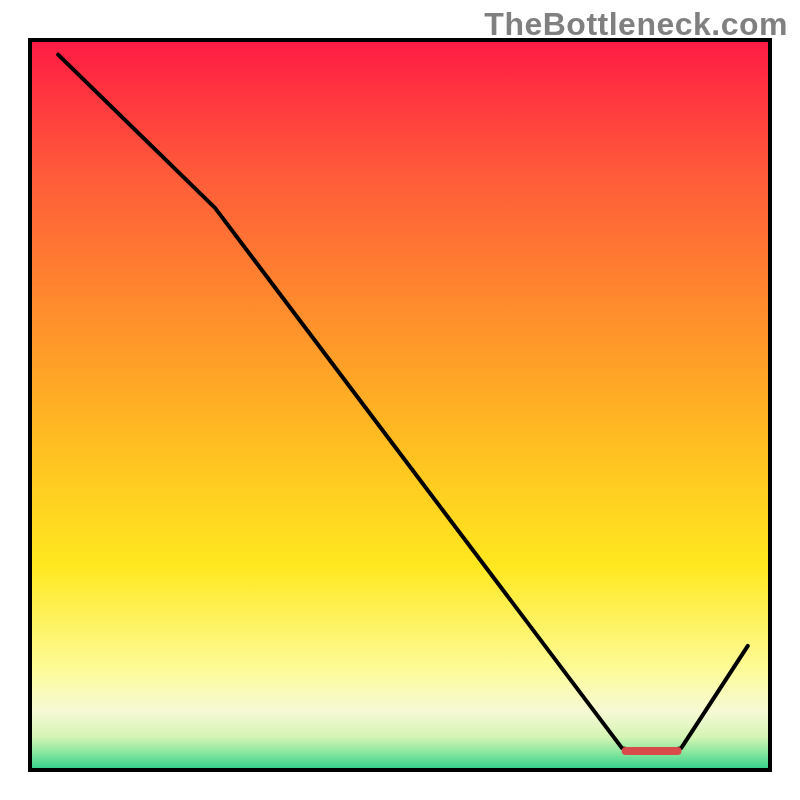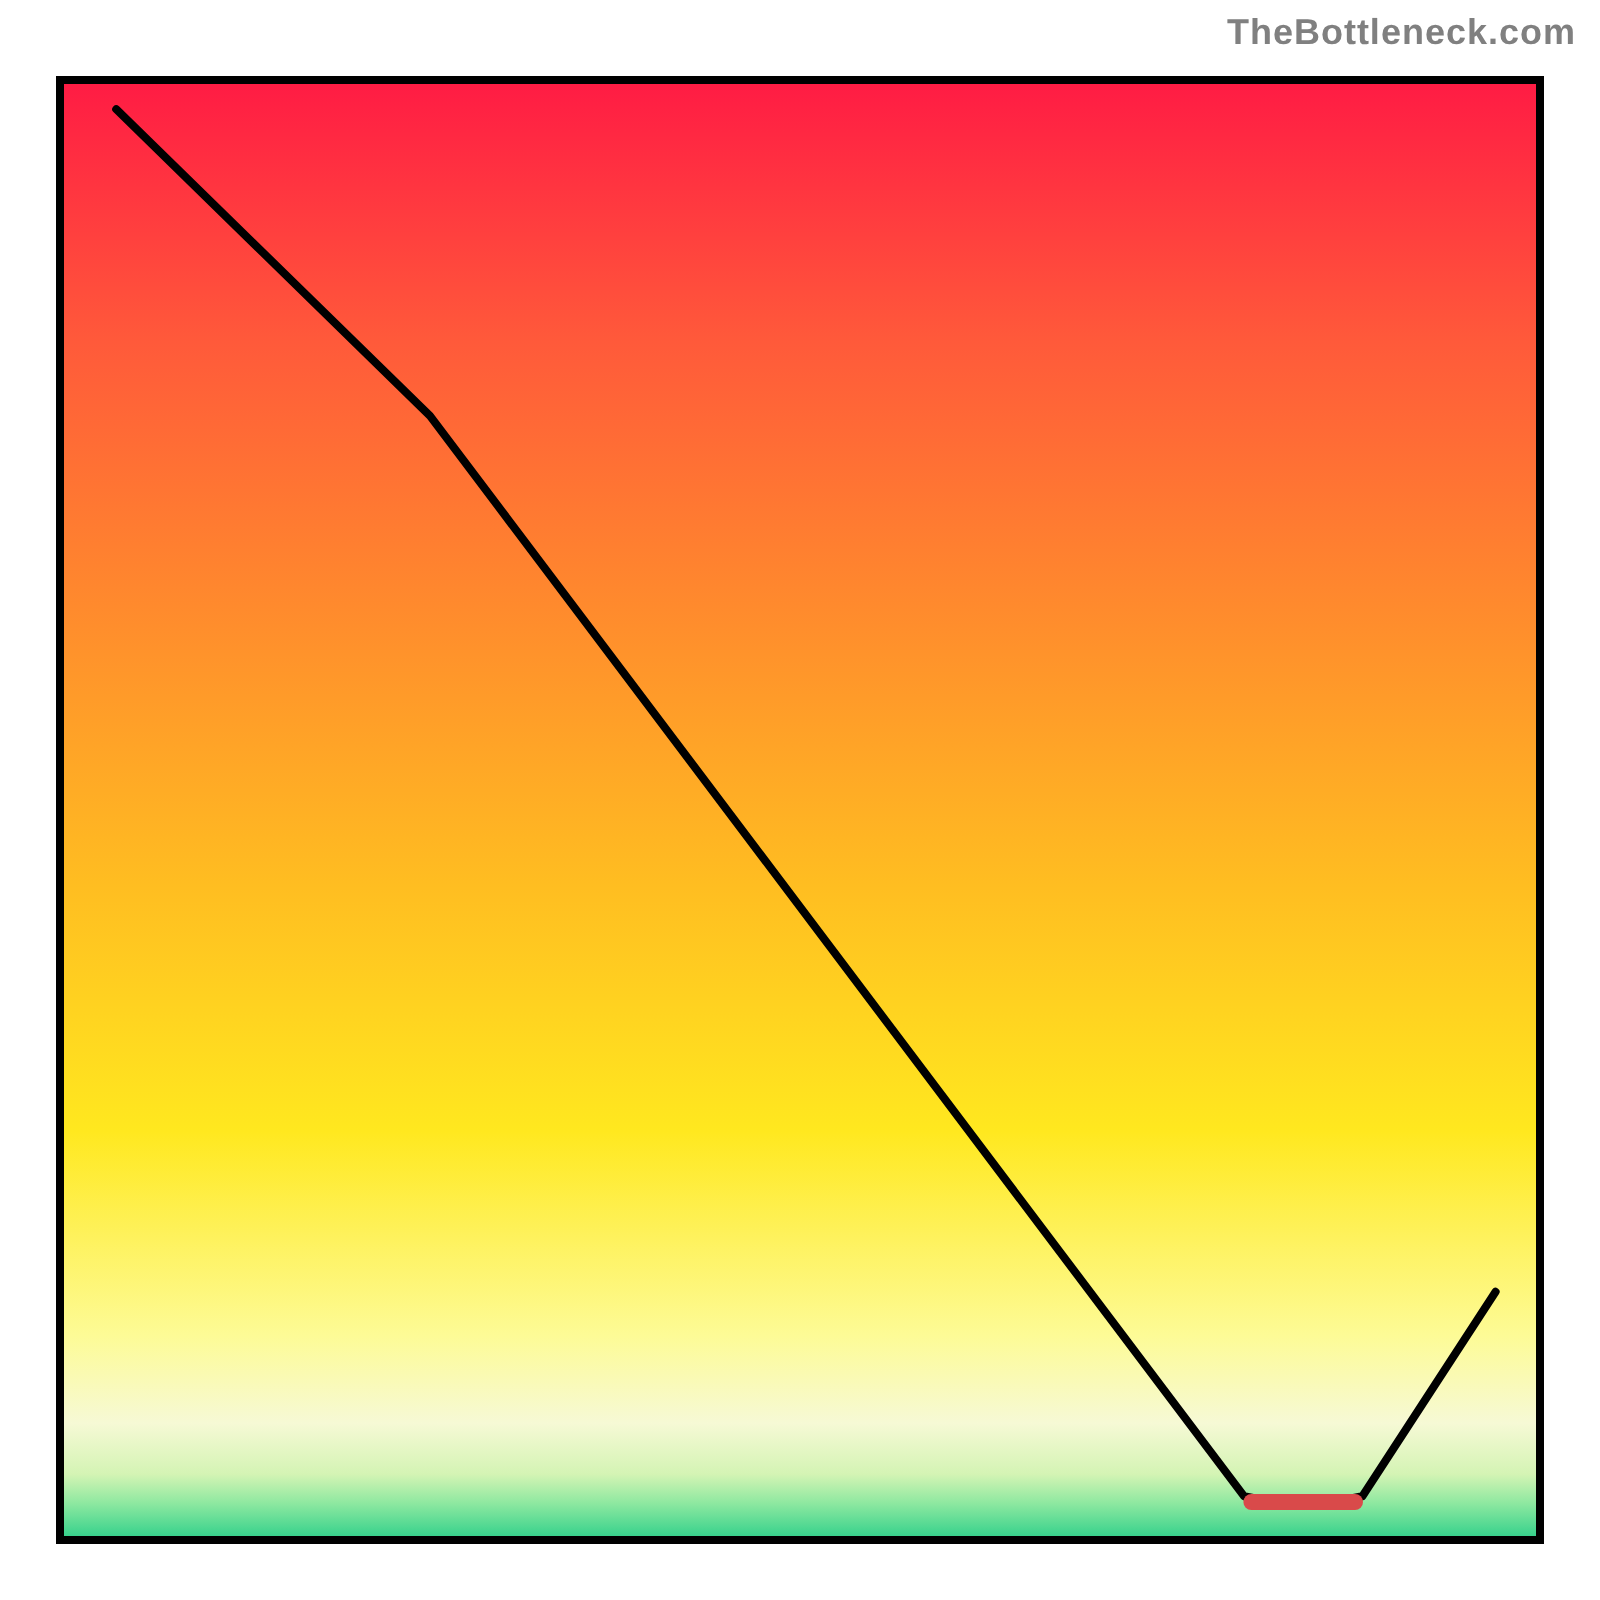--- a/index.html
+++ b/index.html
@@ -12,21 +12,21 @@
   }
   .stage {
     position: relative;
     width: 800px;
     height: 800px;
   }
   .attribution {
     position: absolute;
     top: 6px;
     right: 12px;
-    font-size: 18px;
+    font-size: 32px;
     font-weight: 600;
     color: #808080;
     letter-spacing: 0.5px;
   }
   svg {
     position: absolute;
     top: 0;
     left: 0;
   }
 </style>

